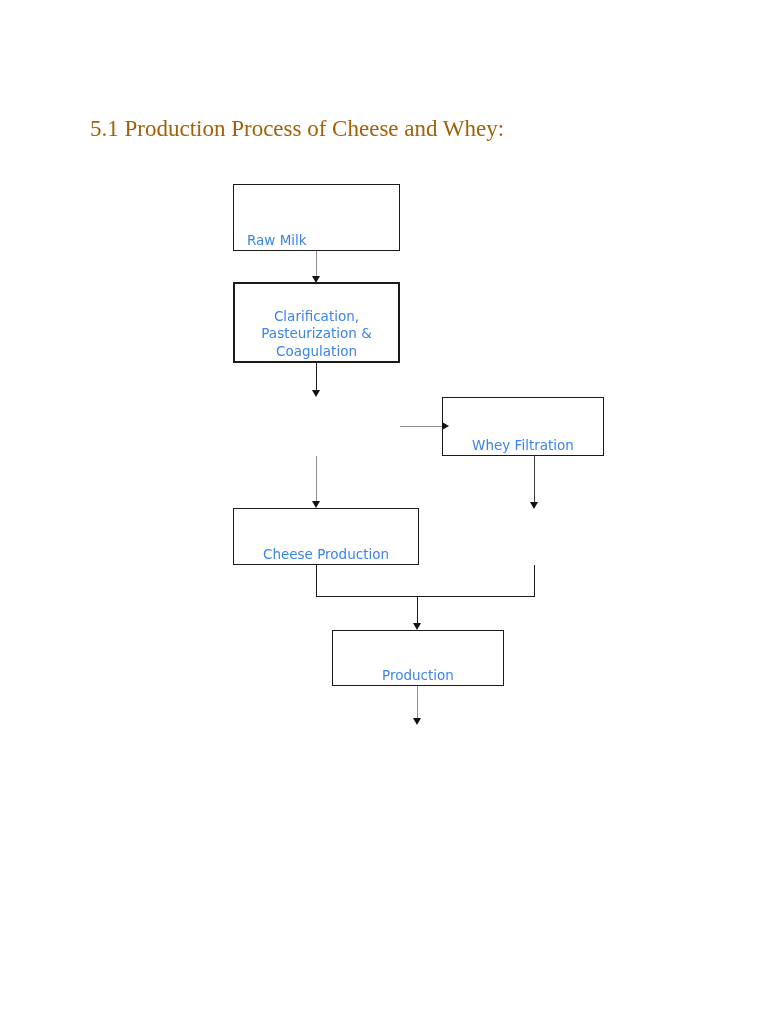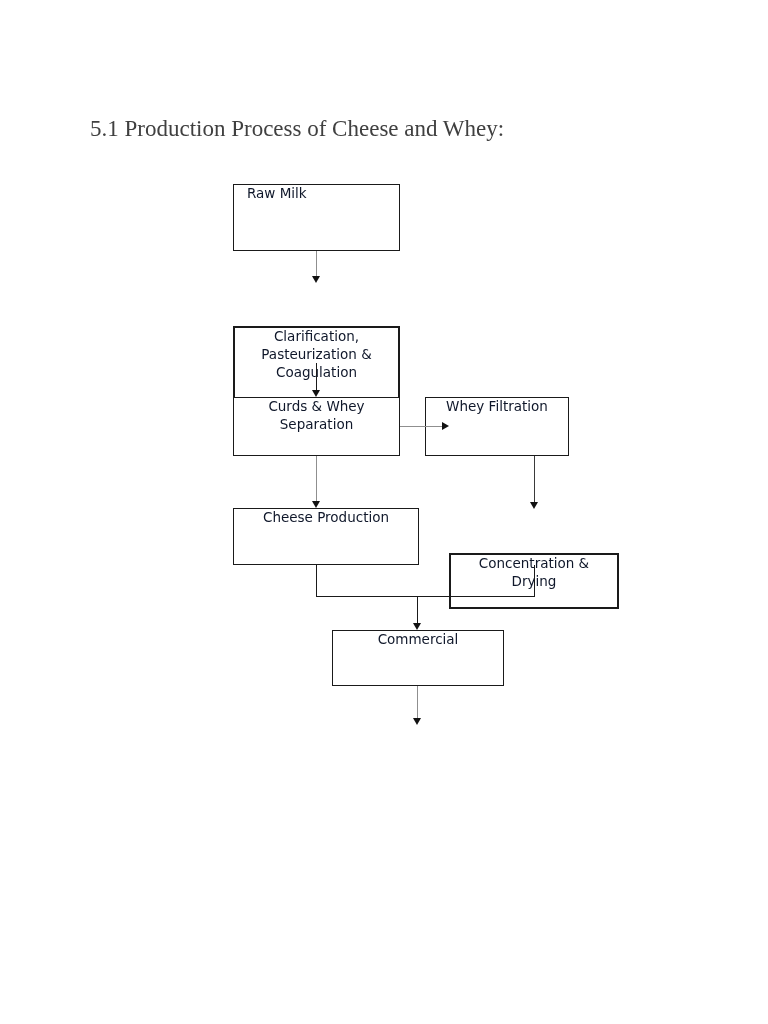--- a/index.html
+++ b/index.html
@@ -15,48 +15,48 @@
     font-family: "DejaVu Sans", "Liberation Sans", sans-serif;
     overflow: hidden;
   }
   .heading {
     position: absolute;
     left: 90px;
     top: 116px;
     font-family: "Liberation Serif", "DejaVu Serif", serif;
     font-size: 23px;
     font-weight: 400;
-    color: #404040;
+    color: #a16207;
     white-space: nowrap;
     text-align: center;
   }
   .box {
     position: absolute;
     box-sizing: border-box;
     border: 1.5px solid #1a1a1a;
     background: #ffffff;
     display: flex;
-    align-items: flex-start;
+    align-items: flex-end;
     justify-content: center;
     text-align: center;
     font-size: 13.5px;
     line-height: 1.32;
-    color: #0f172a;
+    color: #3b82f6;
   }
   .box .label { white-space: pre-line; }
-  .box.heavy { border-width: 2px; margin-top: 44px; }
+  .box.heavy { border-width: 2px; }
   .box.left-align {
     justify-content: flex-start;
     text-align: left;
     padding-left: 13px;
   }
   .b-raw          { left: 233px; top: 184px; width: 167px; height: 67px; }
   .b-clar         { left: 233px; top: 282px; width: 167px; height: 81px; }
   .b-curds        { left: 233px; top: 397px; width: 167px; height: 59px; }
-  .b-wheyfilt     { left: 425px; top: 397px; width: 144px; height: 59px; }
+  .b-wheyfilt     { left: 442px; top: 397px; width: 162px; height: 59px; }
   .b-cheeseprod   { left: 233px; top: 508px; width: 186px; height: 57px; }
   .b-concdry      { left: 449px; top: 509px; width: 170px; height: 56px; }
   .b-packaging    { left: 332px; top: 630px; width: 172px; height: 56px; }
   .b-commercial   { left: 332px; top: 725px; width: 173px; height: 77px; }
 
   .line { position: absolute; }
   .vline { width: 1.2px; }
   .hline { height: 1.2px; }
   .gray  { background: #8f8f8f; }
   .dark  { background: #1a1a1a; }
@@ -87,40 +87,32 @@
   <div class="box b-raw left-align">
     <span class="label">Raw Milk</span>
   </div>
 
   <div class="box b-clar heavy">
     <span class="label">Clarification,
 Pasteurization &amp;
 Coagulation</span>
   </div>
 
-  <div class="box b-curds">
-    <span class="label">Curds &amp; Whey
-Separation</span>
-  </div>
 
   <div class="box b-wheyfilt">
     <span class="label">Whey Filtration</span>
   </div>
 
   <div class="box b-cheeseprod">
     <span class="label">Cheese Production</span>
   </div>
 
-  <div class="box b-concdry heavy">
-    <span class="label">Concentration &amp;
-Drying</span>
-  </div>
 
   <div class="box b-packaging">
-    <span class="label">Commercial</span>
+    <span class="label">Production</span>
   </div>
 
 
   <div class="line vline gray" style="left:316px; top:251px; height:26px;"></div>
   <div class="arrow-down" style="left:312px; top:276px;"></div>
 
   <div class="line vline dark" style="left:316px; top:363px; height:28px;"></div>
   <div class="arrow-down" style="left:312px; top:390px;"></div>
 
   <div class="line hline gray" style="left:400px; top:426px; width:43px;"></div>

